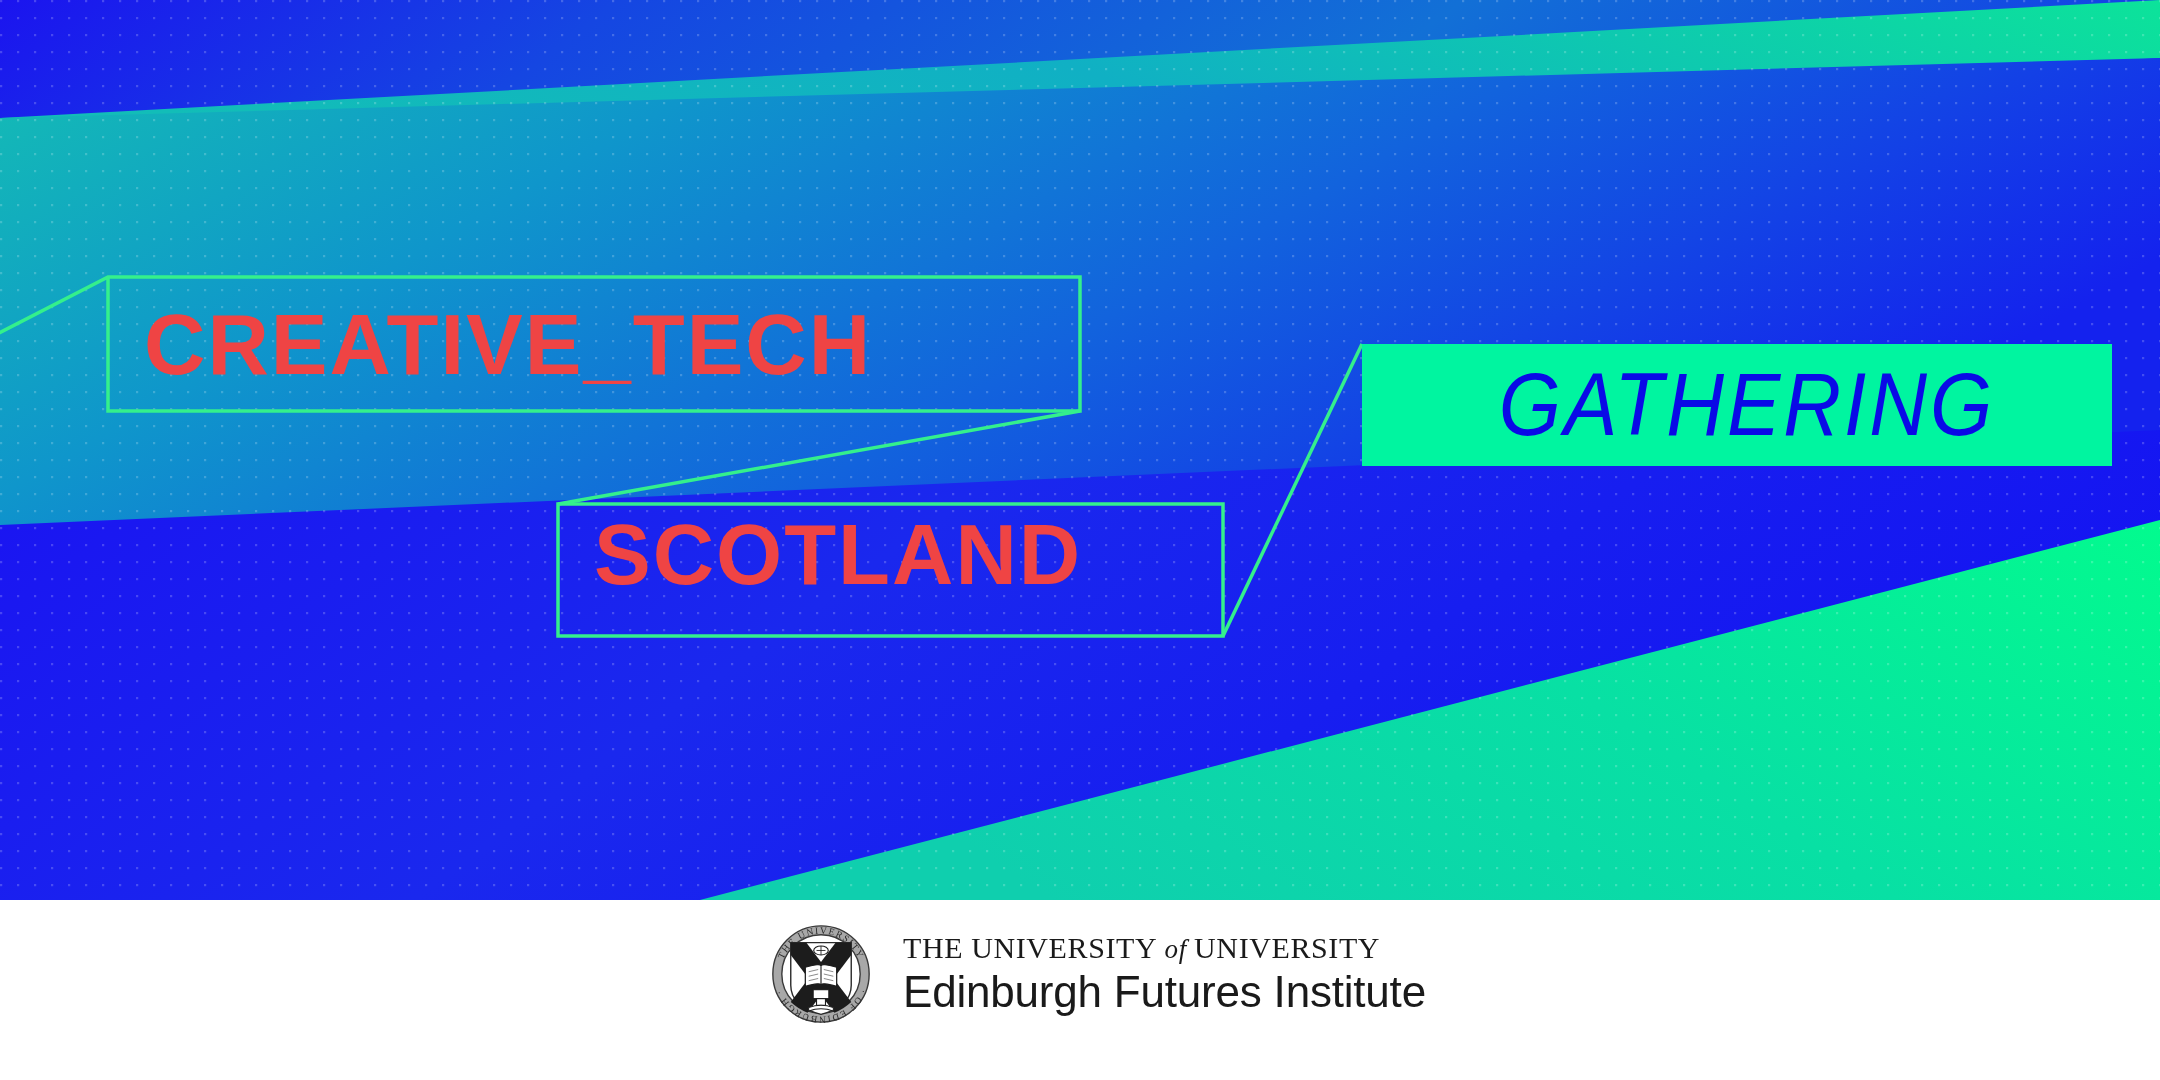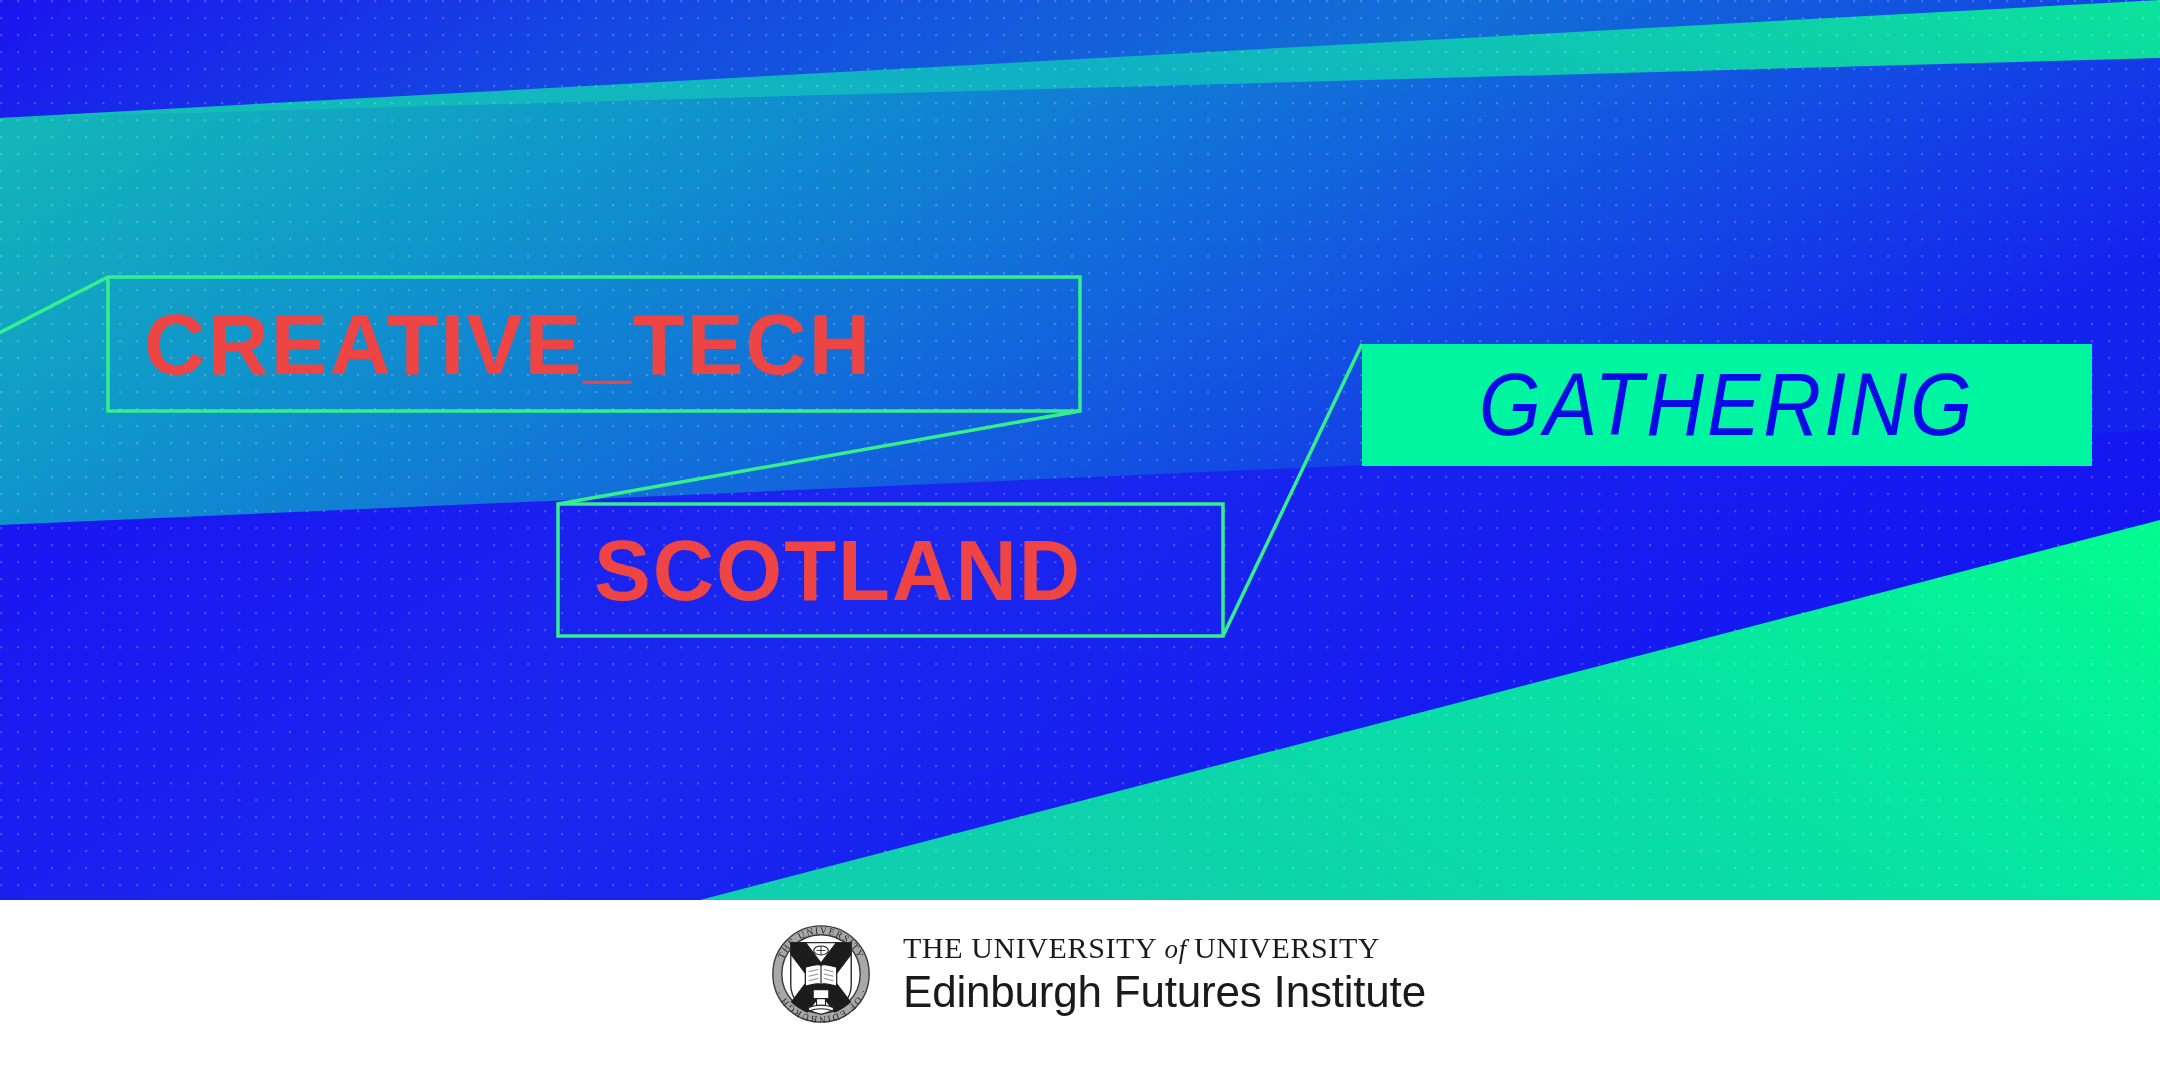--- a/index.html
+++ b/index.html
@@ -74,39 +74,40 @@
     height: 134px;
   }
   #creative-tech-text {
     font-size: 85px;
     margin-left: 36px;
     letter-spacing: 2px;
   }
 
   #scotland-box {
     left: 558px;
-    top: 504px;
+    top: 488px;
     width: 665px;
     height: 132px;
   }
   #scotland-text {
     font-size: 85px;
     margin-left: 36px;
     letter-spacing: 2px;
   }
 
   #gathering-box {
     position: absolute;
     left: 1362px;
     top: 344px;
     width: 730px;
     height: 122px;
     display: flex;
     align-items: center;
     justify-content: center;
+    padding-left: 20px;
   }
   #gathering-text {
     font-family: "Liberation Sans", sans-serif;
     font-style: italic;
     font-weight: normal;
     font-size: 80px;
     letter-spacing: 3px;
     white-space: nowrap;
     line-height: 1;
     transform: scaleY(1.12);

